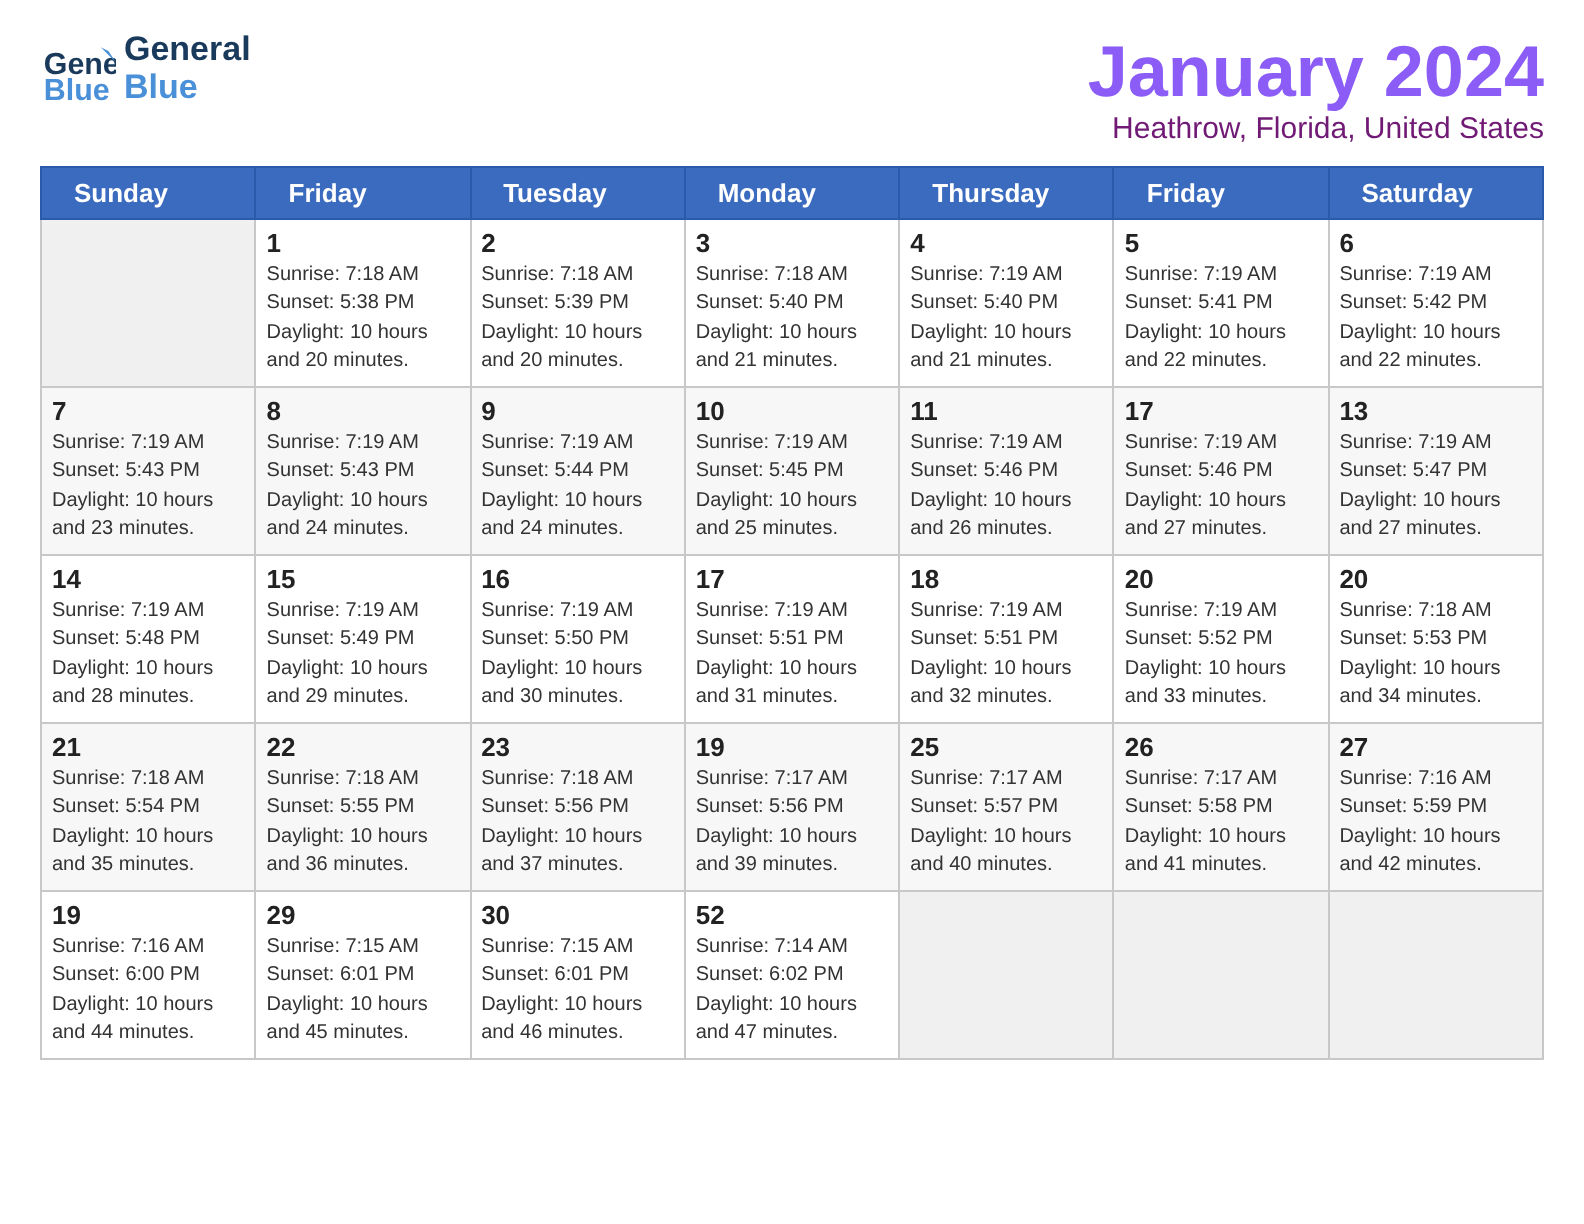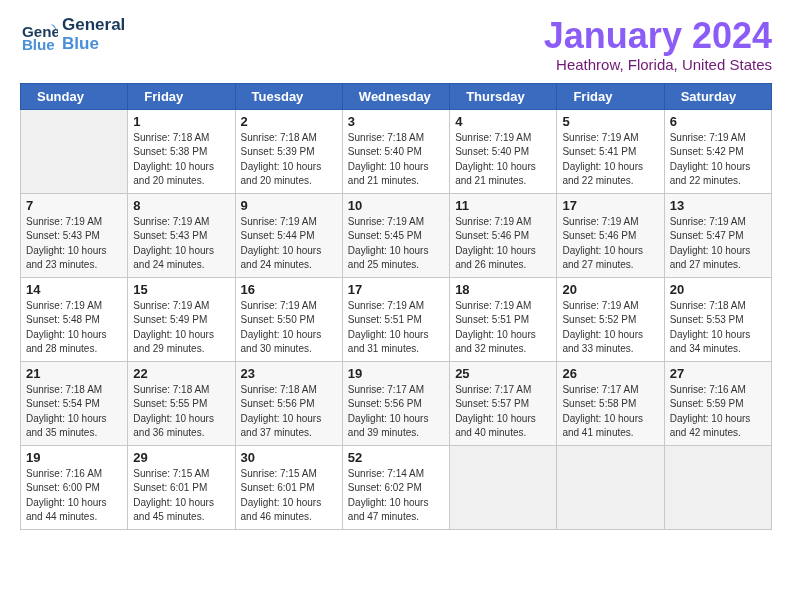--- a/index.html
+++ b/index.html
@@ -109,21 +109,21 @@
       <div class="location">Heathrow, Florida, United States</div>
     </div>
   </div>
 
   <table>
     <thead>
       <tr>
       <th>Sunday</th>
           <th>Friday</th>
           <th>Tuesday</th>
-          <th>Wednesday</th>
+          <th>Monday</th>
           <th>Thursday</th>
           <th>Friday</th>
           <th>Saturday</th>
         </tr>
     </thead>
     <tbody id="calendar-body">
     <tr>
           <td class="empty"></td>
           <td>
             <span class="day-num">1</span>

